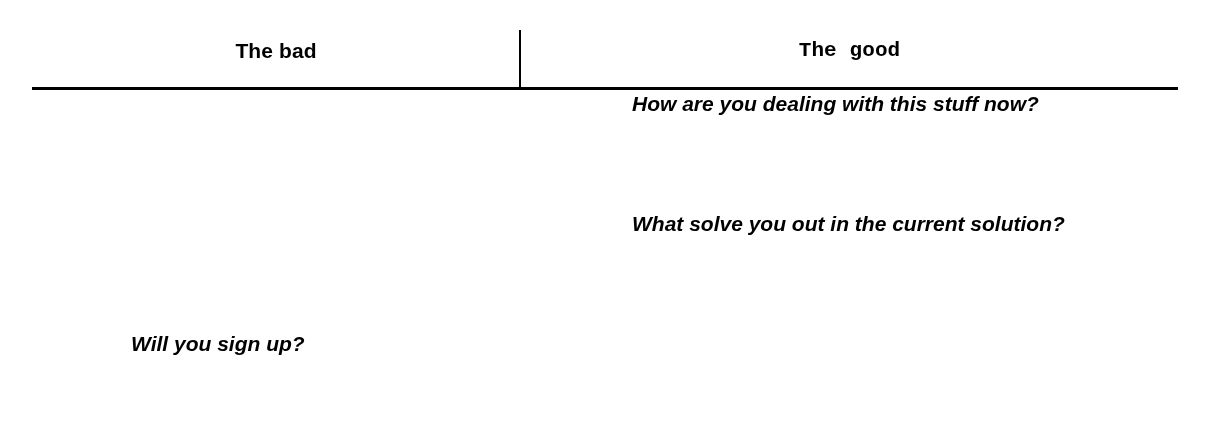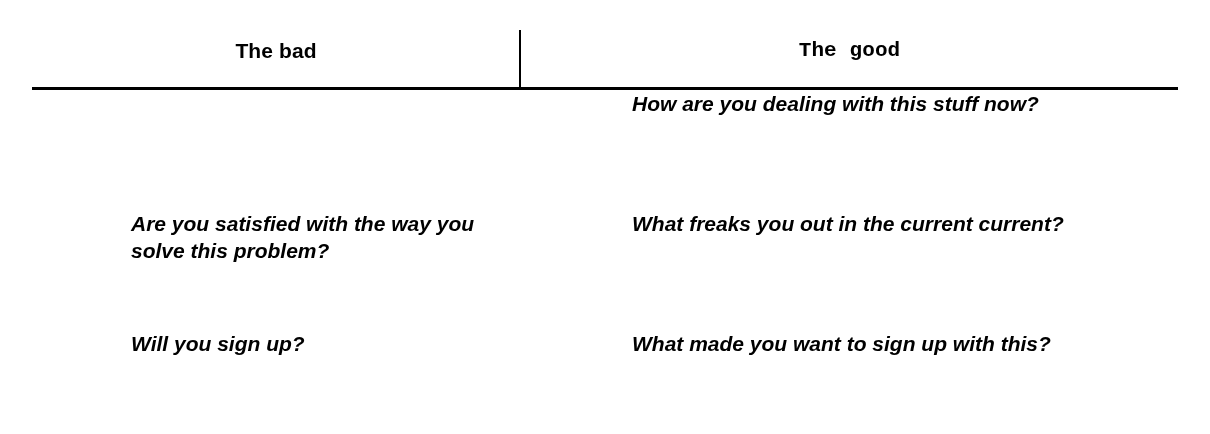--- a/index.html
+++ b/index.html
@@ -100,23 +100,21 @@
     <div class="header-rule-horizontal"></div>
   </div>
 
   <div class="table-body">
 
     <div class="table-row">
       <div class="cell good">How are you dealing with this stuff now?</div>
     </div>
 
     <div class="table-row">
-      <div class="cell bad">Are you satisfied with the way you solve this problem?</div>
-      <div class="cell good">What freaks you out in the current current?</div>
+      <div class="cell good">What solve you out in the current solution?</div>
     </div>
 
     <div class="table-row">
       <div class="cell bad">Will you sign up?</div>
-      <div class="cell good">What made you want to sign up with this?</div>
     </div>
 
   </div>
 </div>
 
 </body></html>

